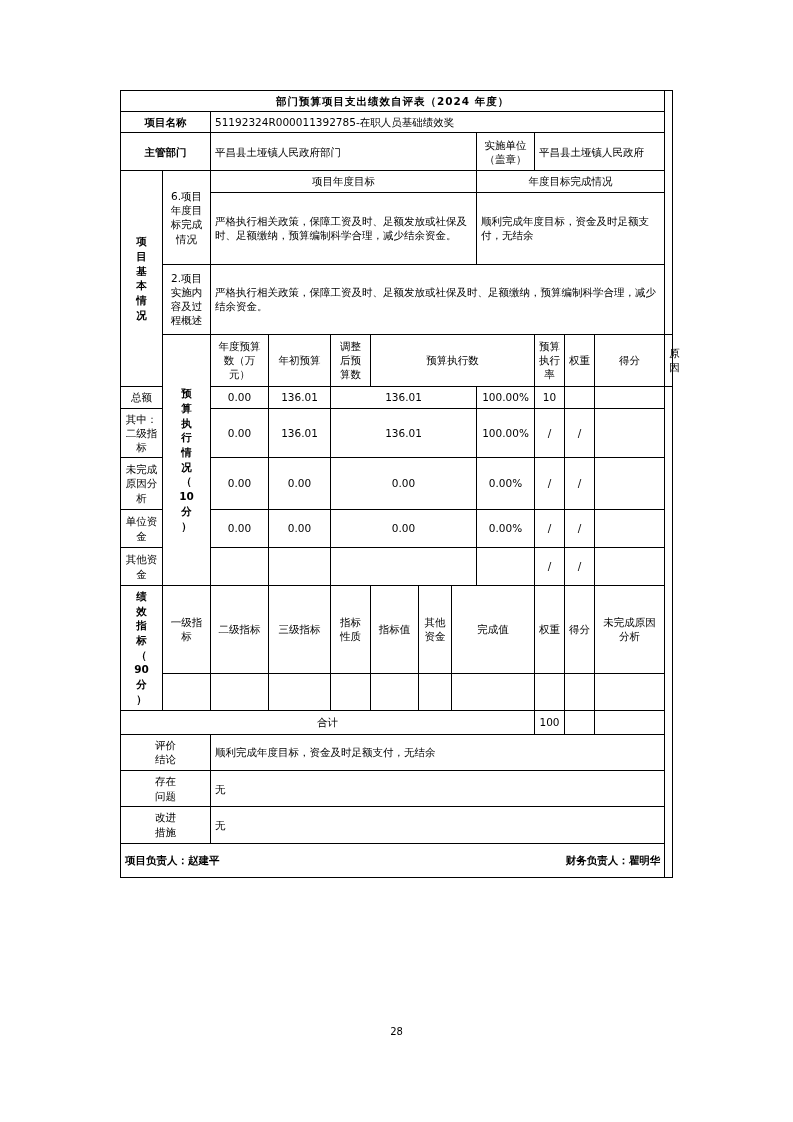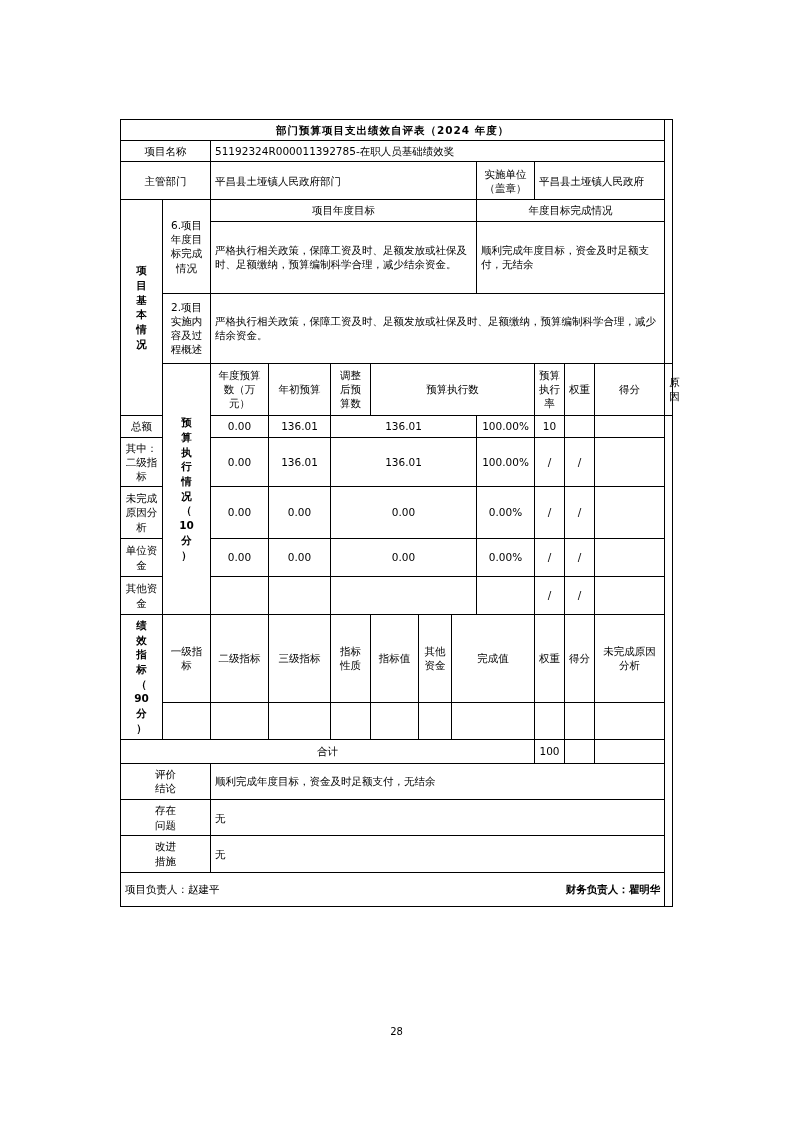--- a/index.html
+++ b/index.html
@@ -34,52 +34,51 @@
   table.main td {
     border: 1px solid #000000;
     font-size: 10.5px;
     line-height: 1.35;
     padding: 3px 4px;
     vertical-align: middle;
     word-break: break-all;
   }
   .outer-border {
     border: 1.6px solid #000;
-    margin-top: 29px;
   }
   .title-cell {
     text-align: center;
     font-size: 17px;
     font-weight: bold;
     letter-spacing: 1px;
     padding: 16px 4px 14px 4px;
     border: 1px solid #000;
   }
   .ctr { text-align: center; }
   .lft { text-align: left; }
-  .bold { font-weight: normal; }
+  .bold { font-weight: bold; }
   .vtext {
     text-align: center;
     font-weight: bold;
   }
   .footer-row td {
     border: 1px solid #000;
     padding: 10px 10px;
     font-size: 11px;
   }
   .pagenum {
     position: absolute;
     top: 1026px;
     left: 0;
     width: 793px;
     text-align: center;
     font-size: 10px;
     color: #000;
   }
-  .fl { float: left; }
+  .fl { float: left; font-weight: bold; }
   .fr { float: right; font-weight: bold; }
   .clearfix::after { content: ""; display: block; clear: both; }
   .tight { padding: 2px 3px; }
 </style>
 </head>
 <body>
 
 <div class="page">
   <div class="sheet">
     <table class="main outer-border">

